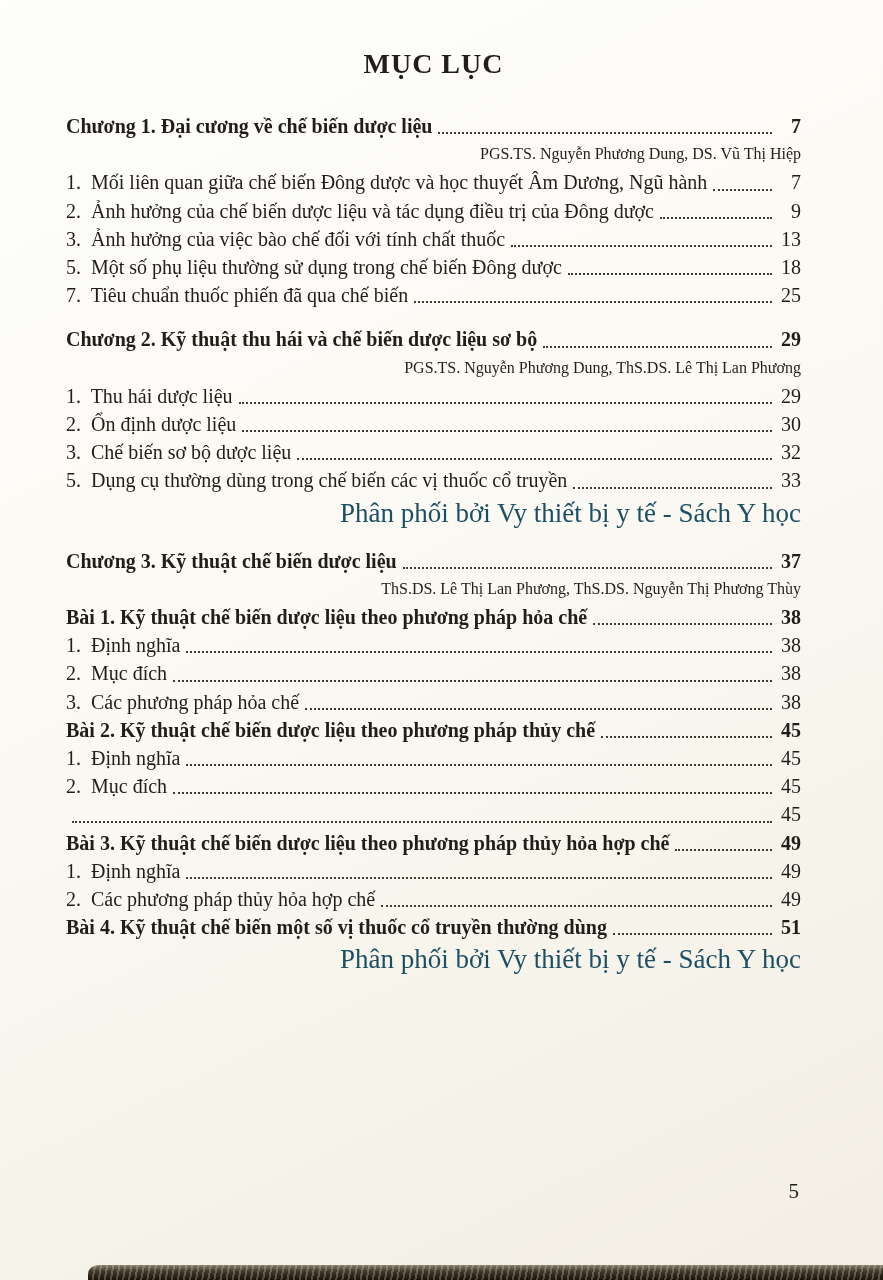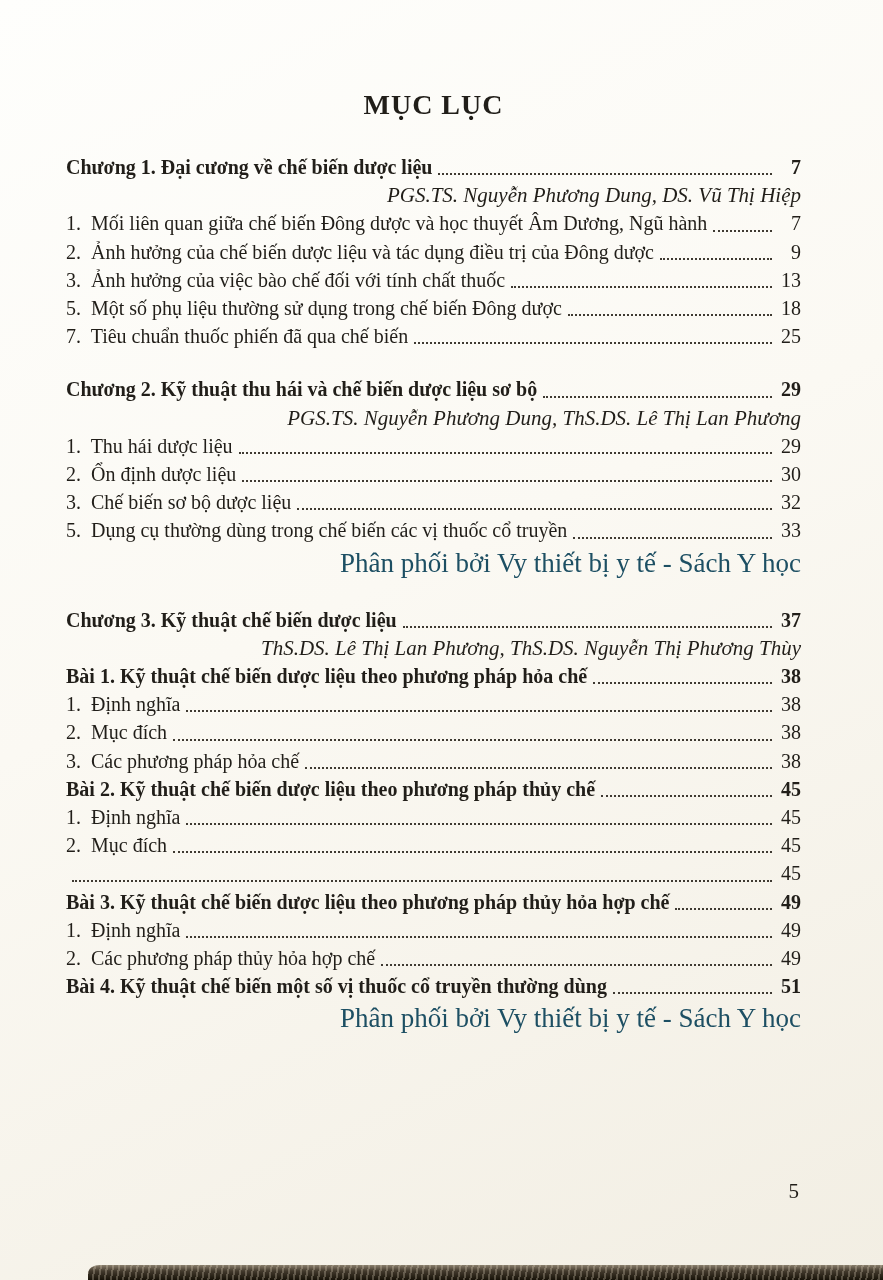--- a/index.html
+++ b/index.html
@@ -9,52 +9,51 @@
   }
   *{margin:0;padding:0;box-sizing:border-box;}
   html,body{width:883px;height:1280px;}
   body{
     font-family:"Liberation Serif","DejaVu Serif",serif;
     color:var(--text-color);
     background:linear-gradient(155deg,#fefefc 0%,#fbf9f3 45%,#f2eee3 100%);
     position:relative;
     overflow:hidden;
   }
-  .page{position:absolute;inset:0;padding:89px 82px 0 66px;}
+  .page{position:absolute;inset:0;padding:48px 82px 0 66px;}
   .title{
     text-align:center;
     font-size:28px;
     font-weight:bold;
     letter-spacing:1px;
     margin-bottom:32px;
   }
   .toc{display:block;}
   .row{
     display:flex;
     align-items:baseline;
     font-size:20px;
     line-height:28.2px;
   }
   .row.chapter,.row.bai{font-weight:bold;}
-  .row.chapter{margin-top:25px;}
+  .row.chapter{margin-top:16px;}
   .row.chapter:first-child{margin-top:0;}
   .label{white-space:pre;}
   .dots{
     flex:1 1 auto;
     align-self:flex-end;
     border-bottom:2px dotted var(--dots-color);
     margin:0 3px 6px 6px;
     min-width:10px;
   }
   .pg{min-width:26px;text-align:right;}
   .row.authors{
     justify-content:flex-end;
-    font-style:italic;
     font-weight:normal;
-    font-size:21px;
+    font-size:16px;
   }
   .row.watermark{
     justify-content:flex-end;
     font-size:27px;
     line-height:35px;
     margin:1px 0;
   }
   .row.watermark .txt{color:var(--wm-color);}
   .page-number{
     position:absolute;

